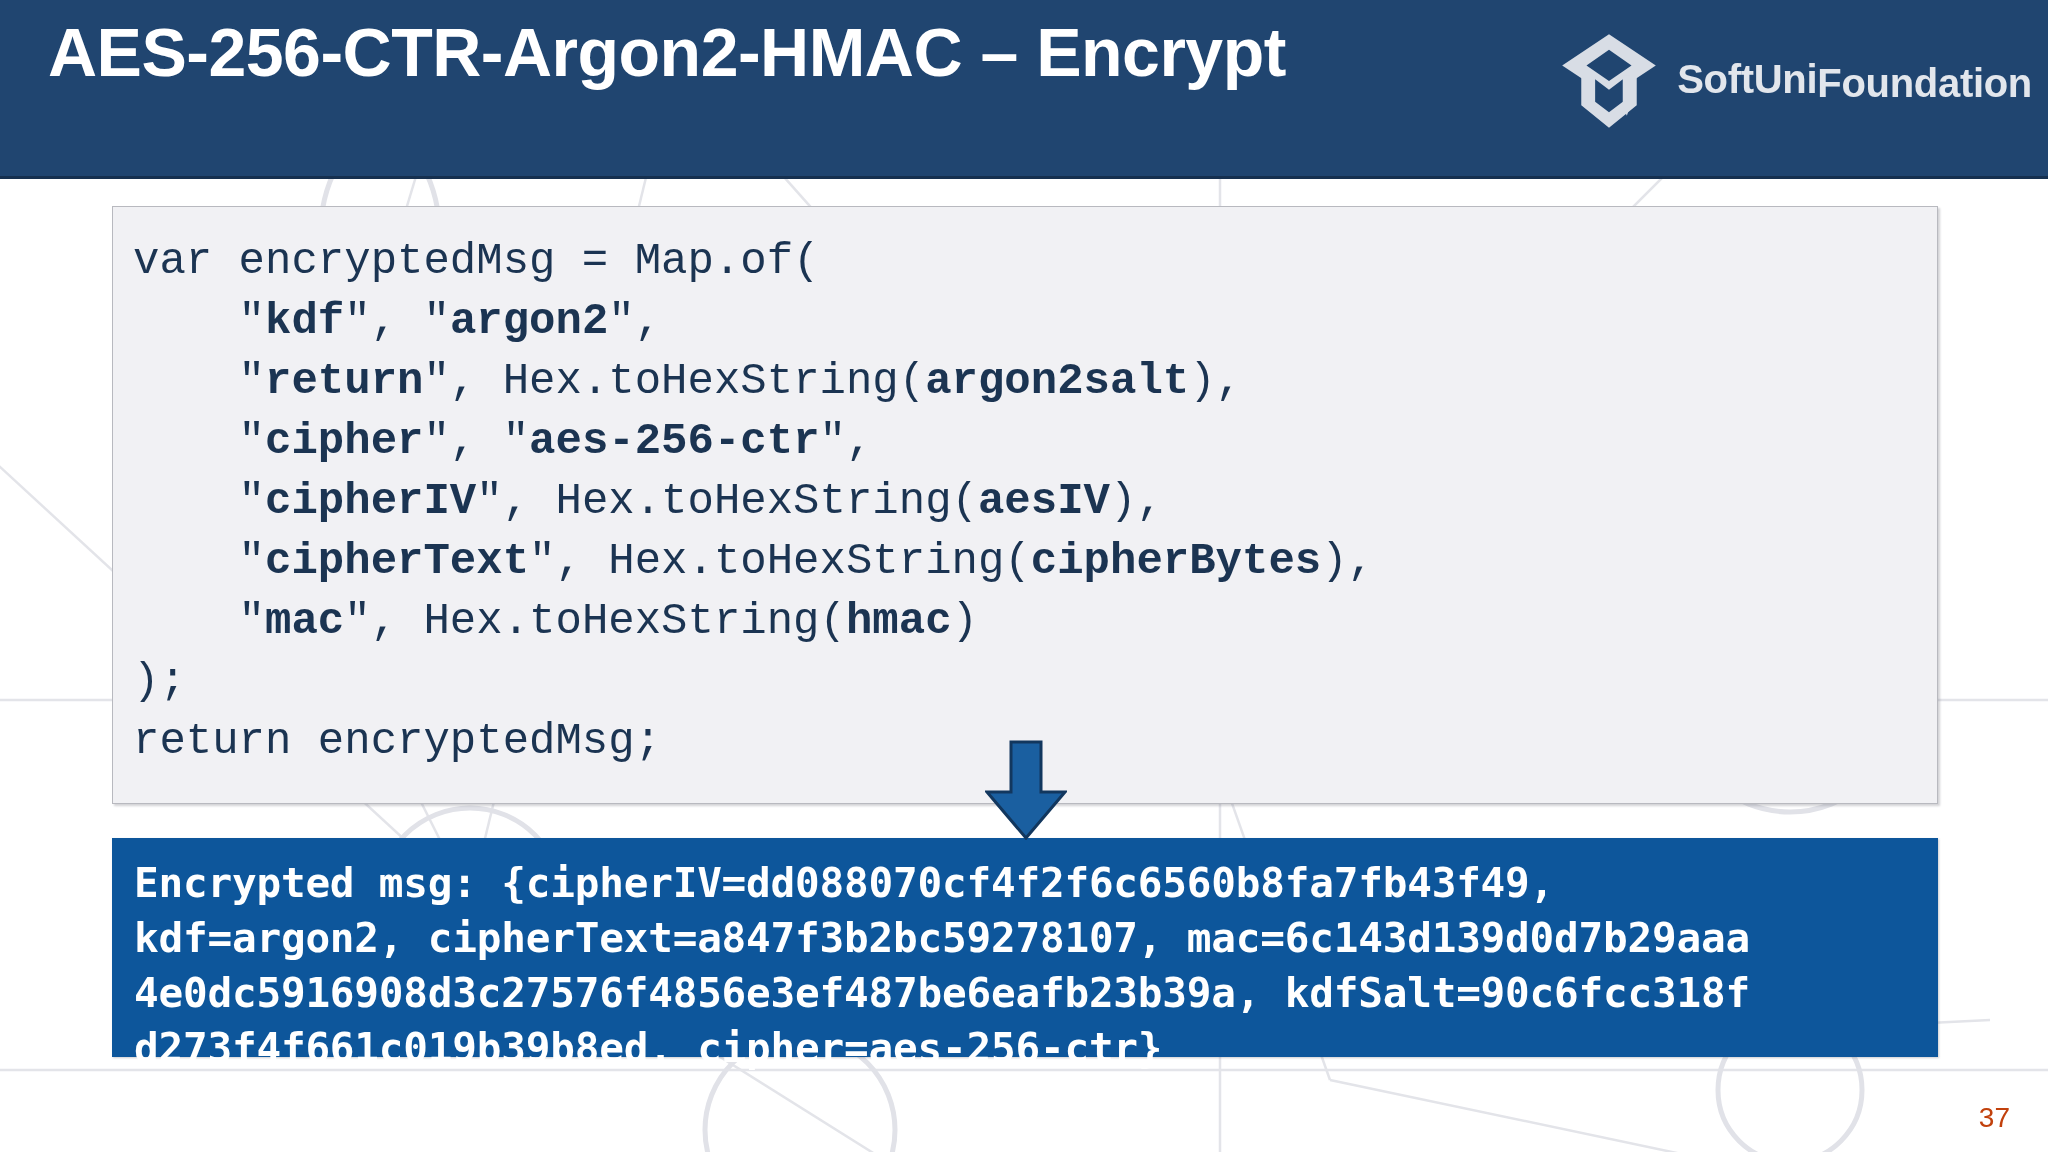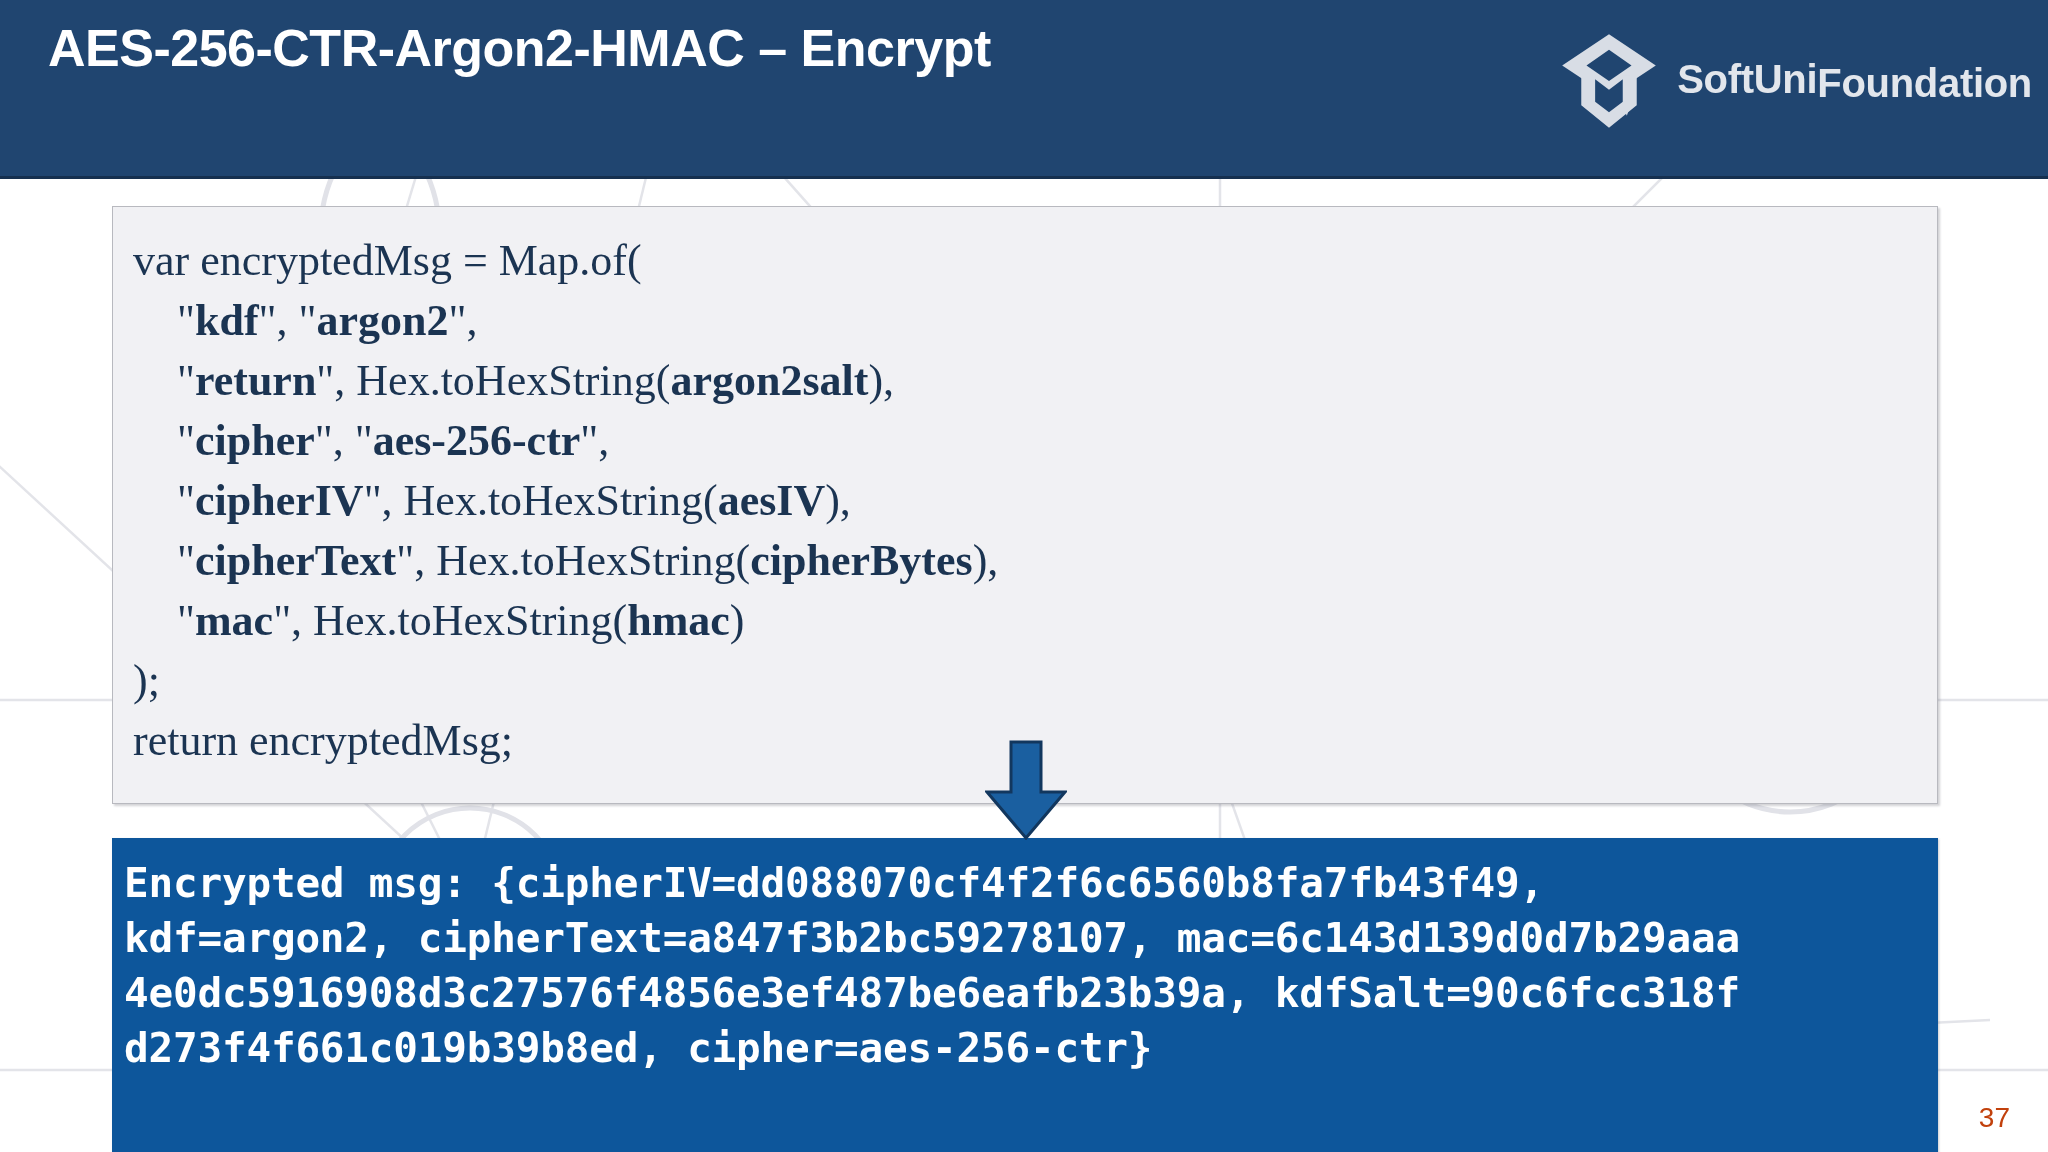--- a/index.html
+++ b/index.html
@@ -45,22 +45,22 @@
     position: absolute;
     left: 0; bottom: 0;
     width: 100%;
     height: 3px;
     background: #16304f;
   }
 
   #slide-title {
     position: absolute;
     left: 48px;
-    top: 16px;
-    font-size: 52px;
+    top: 10px;
+    font-size: 68px;
     font-weight: bold;
     color: #ffffff;
     letter-spacing: -0.5px;
     white-space: nowrap;
     line-height: 1.25;
   }
 
   
   #logo-block {
     position: absolute;
@@ -93,21 +93,21 @@
     top: 206px;
     width: 1826px;
     height: 598px;
     background: #f1f1f4;
     border: 1px solid #b8b9bf;
     box-shadow: 2px 2px 2px rgba(120,120,130,0.33);
     z-index: 3;
     padding: 24px 0 0 20px;
   }
   #code-text {
-    font-family: Liberation Serif, serif;
+    font-family: Liberation Mono, monospace;
     font-size: 44px;
     line-height: 60px;
     color: #1b3452;
     white-space: pre;
     letter-spacing: 0px;
   }
   #code-text b { font-weight: bold; }
 
   
   #down-arrow {
@@ -118,24 +118,24 @@
     height: 100px;
     z-index: 6;
   }
 
   
   #output-panel {
     position: absolute;
     left: 112px;
     top: 838px;
     width: 1826px;
-    height: 314px;
+    height: 219px;
     background: #0d569b;
     z-index: 4;
-    padding: 18px 22px 0 12px;
+    padding: 18px 22px 0 22px;
     box-shadow: 1px 1px 2px rgba(90,90,100,0.30);
   }
   #output-text {
     font-family: "DejaVu Sans Mono", "Liberation Mono", monospace;
     font-size: 41px;
     line-height: 55px;
     color: #ffffff;
     white-space: pre;
     font-weight: bold;
     letter-spacing: -0.2px;

